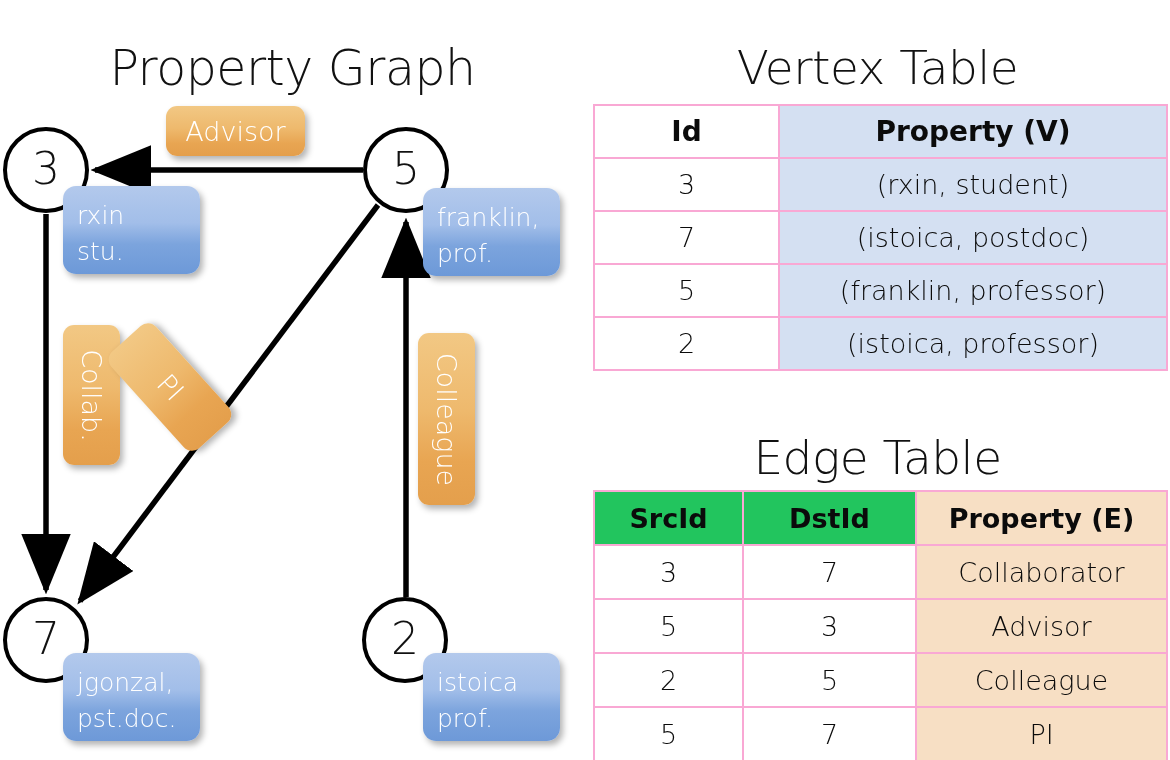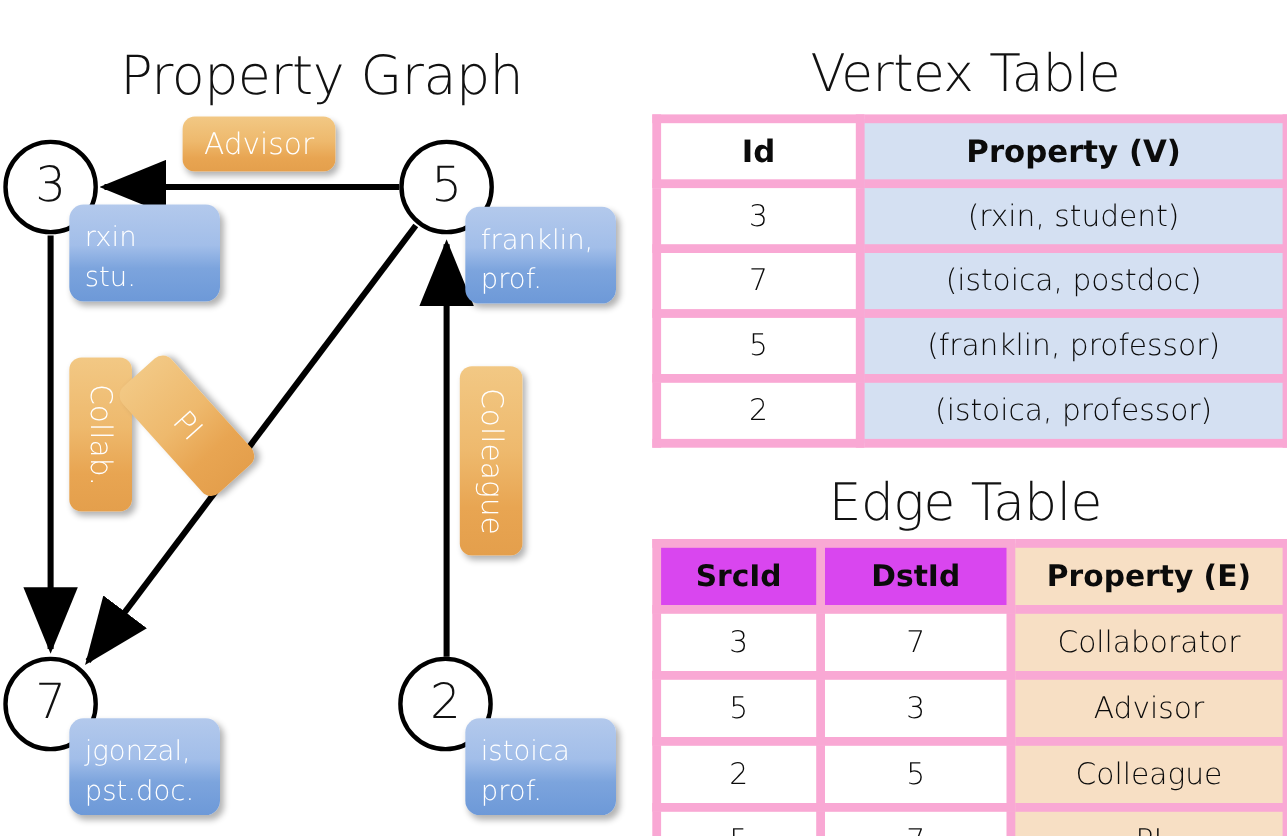--- a/index.html
+++ b/index.html
@@ -135,21 +135,21 @@
 
   
   table.data-table {
     position: absolute;
     border-collapse: collapse;
     table-layout: fixed;
     font-family: "DejaVu Sans", sans-serif;
     font-weight: 300;
   }
   table.data-table td, table.data-table th {
-    border: 8px solid #f9a8d4;
+    border: 2px solid #f9a8d4;
     text-align: center;
     font-weight: 300;
     color: #0b0b0b;
     padding: 0;
   }
   table.data-table th {
     font-weight: 700;
   }
 
   
@@ -167,21 +167,21 @@
 
   
   #edge-table {
     left: 593px; top: 490px;
     width: 573px;
   }
   #edge-table col.c-src  { width: 149px; }
   #edge-table col.c-dst  { width: 173px; }
   #edge-table col.c-prop { width: 251px; }
   #edge-table th, #edge-table td { height: 52px; }
-  #edge-table th.hdr-plain { font-size: 27px; background: #d946ef; }
+  #edge-table th.hdr-plain { font-size: 27px; background: #22c55e; }
   #edge-table th.hdr-prop  { font-size: 27px; background: #f7dfc4; margin-left: 40px; }
   #edge-table td.cell-plain { font-size: 27px; background: #ffffff; }
   #edge-table td.cell-prop  { font-size: 27px; background: #f7dfc4; }
 </style>
 </head>
 <body>
 
 <div class="title" id="title-property-graph">Property Graph</div>
 <div class="title" id="title-vertex-table">Vertex Table</div>
 <div class="title" id="title-edge-table">Edge Table</div>

